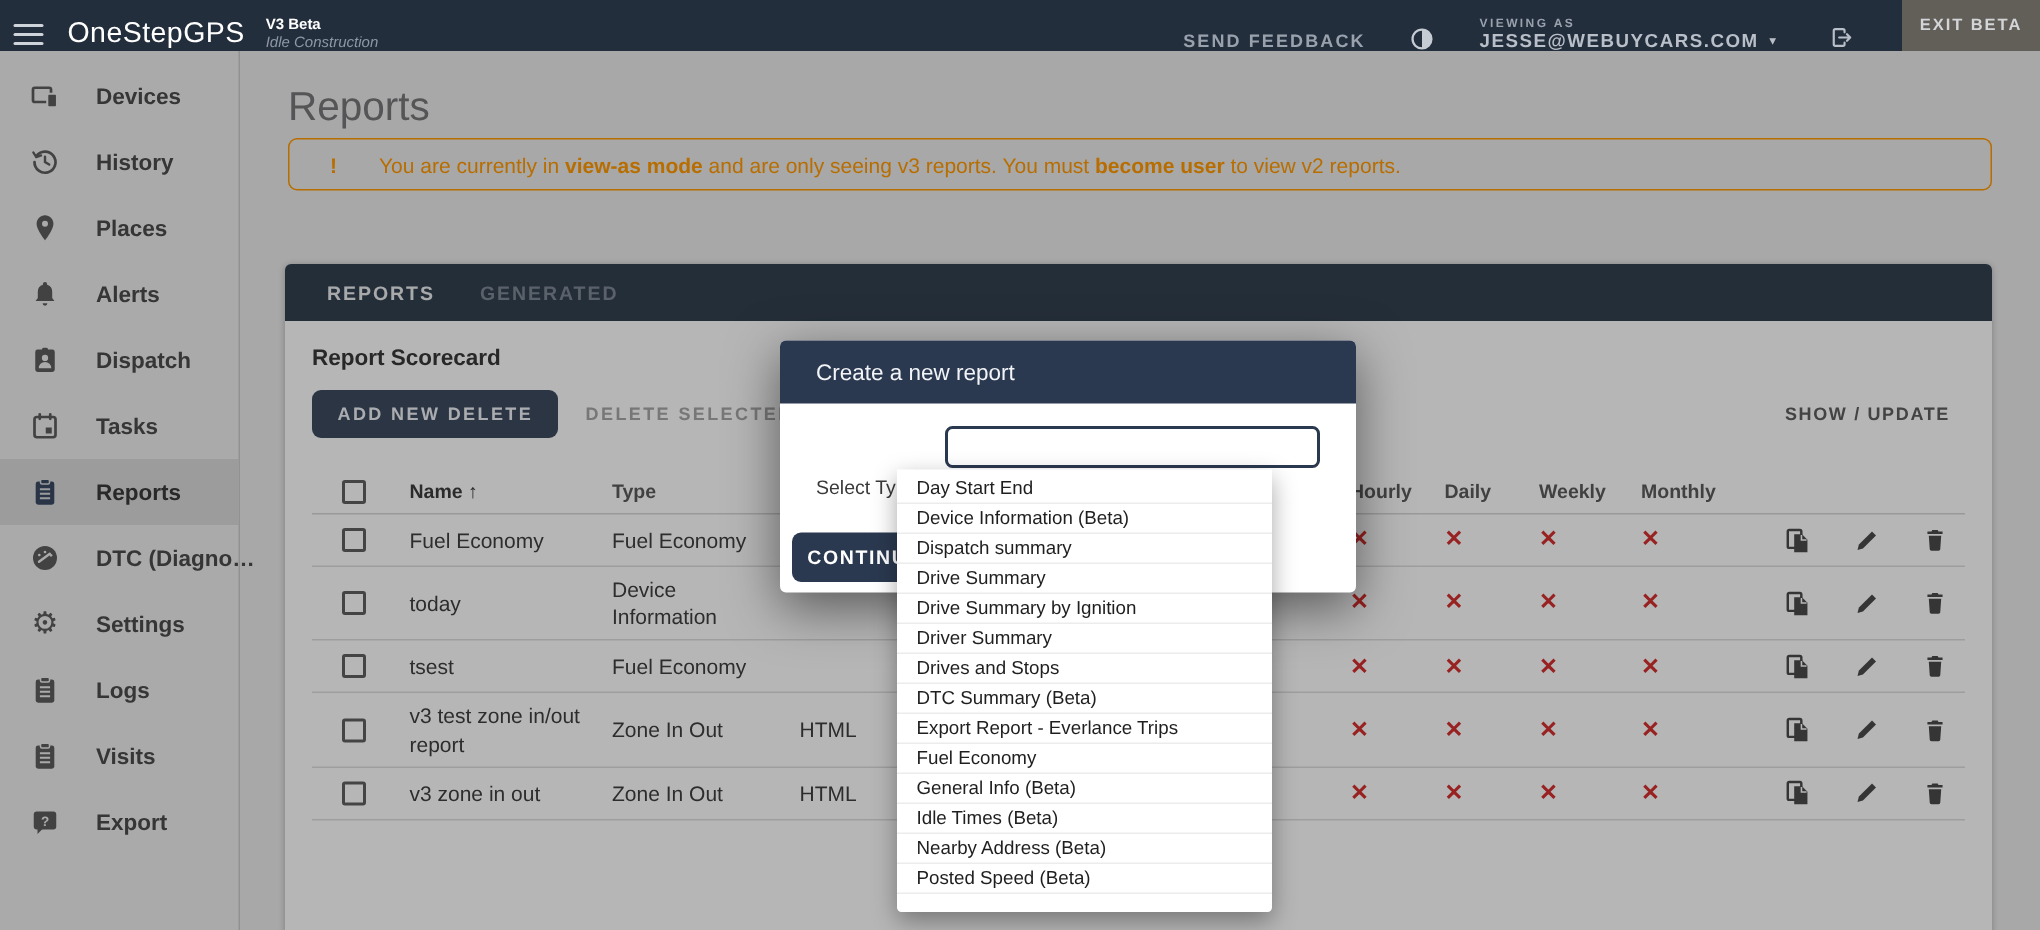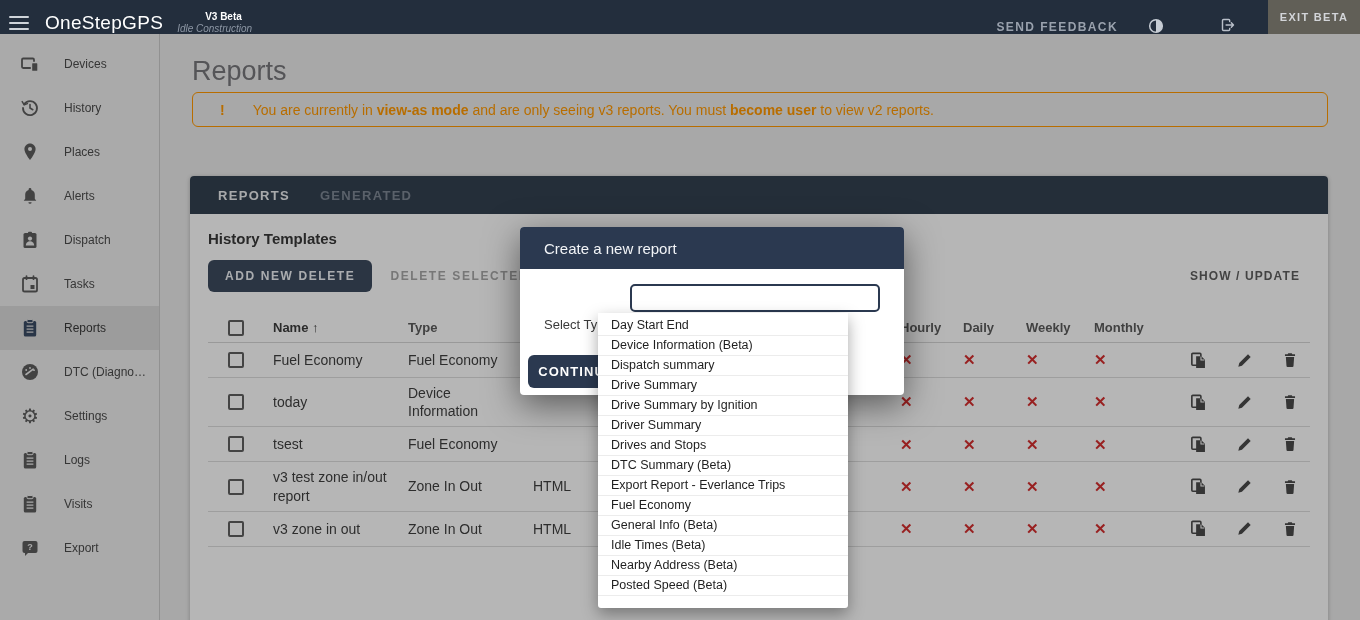--- a/index.html
+++ b/index.html
@@ -9,40 +9,40 @@
     font-family:"Liberation Sans", sans-serif;
     background:#e9e9e9;
   }
   
   .topbar { position:absolute; top:0; left:0; width:100%; height:34px;
     background:#232e3d; display:flex; align-items:flex-end; z-index:10; }
   .hamburger { width:20px; margin-left:9px; cursor:pointer; }
   .hamburger div { height:2px; background:#cfd4da; margin:4px 0; border-radius:1px; }
   .logo { color:#ffffff; font-size:19px; margin-left:16px; font-weight:400; letter-spacing:.3px; }
   .version { margin-left:14px; line-height:1.15; }
-  .v-beta { font-size:10px; font-weight:bold; color:#ffffff;margin-left:28px; }
+  .v-beta { font-size:10px; font-weight:bold; color:#ffffff; }
   .v-under { font-size:10px; font-style:italic; color:#8d97a5; }
   .tb-spacer { flex:1; }
   .send-feedback { color:#99a1ad; font-size:12px; font-weight:bold; letter-spacing:1.4px; margin-right:30px; cursor:pointer; }
   .contrast-ic { margin-right:30px; display:flex; cursor:pointer; }
   .viewing-as { margin-right:10px; }
   .va-label { font-size:8px; color:#99a1ad; font-weight:bold; letter-spacing:1.6px; }
   .va-row { display:flex; align-items:center; gap:7px; cursor:pointer; }
   .va-email { font-size:12.5px; color:#b9bfc9; font-weight:bold; letter-spacing:1px; }
   .va-chev { font-size:9px; color:#b9bfc9; }
   .logout-ic { margin:0 32px 0 24px; display:flex; cursor:pointer; }
   .exit-beta { height:34px; width:92px; background:#615f57; color:#d3d5d9;
     font-size:11px; font-weight:bold; letter-spacing:1.3px;
     display:flex; align-items:center; justify-content:center; cursor:pointer; }
   
   .sidebar { position:absolute; top:34px; left:0; width:160px; bottom:0;
     background:#ececec; border-right:1px solid #c9c9c9; padding-top:8px; z-index:1; }
   .side-item { height:44px; display:flex; align-items:center; padding-left:20px; gap:24px; cursor:pointer; }
   .side-item .s-ic { width:20px; height:20px; display:flex; align-items:center; justify-content:center; }
-  .side-item .s-lbl { font-size:12px; font-weight:normal; color:#4b4b4b; white-space:nowrap; }
+  .side-item .s-lbl { font-size:15px; font-weight:bold; color:#4b4b4b; white-space:nowrap; }
   .side-item.selected { background:#d9d9d9; }
   .side-item.selected .s-lbl { color:#393939; }
   .gear-glyph { font-size:20px; color:#5c5c5c; line-height:1; }
   
   .main { position:absolute; left:161px; top:34px; right:0; bottom:0; background:#e9e9e9; }
   .page-title { position:absolute; left:31px; top:22px; font-size:27px; font-weight:400; color:#76767a; }
   .banner { position:absolute; left:31px; right:32px; top:58px; height:35px;
     border:1px solid #ff9800; border-radius:6px; color:#ff9800; font-size:14px;
     display:flex; align-items:center; background:transparent; }
   .banner-excl { margin-left:27px; font-weight:bold; }
@@ -118,20 +118,27 @@
     <div class="v-under">Idle Construction</div>
   </div>
   <div class="tb-spacer"></div>
   <div class="send-feedback">SEND FEEDBACK</div>
   <div class="contrast-ic">
     <svg width="16" height="16" viewBox="0 0 16 16">
       <circle cx="8" cy="8" r="6.3" fill="none" stroke="#c6ccd4" stroke-width="1.5"></circle>
       <path d="M8 1.7 A6.3 6.3 0 0 1 8 14.3 Z" fill="#c6ccd4"></path>
     </svg>
   </div>
+  <div class="viewing-as">
+    <div class="va-label">VIEWING AS</div>
+    <div class="va-row">
+      <span class="va-email">JESSE@WEBUYCARS.COM</span>
+      <span class="va-chev">▾</span>
+    </div>
+  </div>
   <div class="logout-ic">
     <svg width="18" height="18" viewBox="0 0 20 20" fill="none" stroke="#b9bfc9" stroke-width="1.6" stroke-linecap="round" stroke-linejoin="round">
       <path d="M13 6.2 V5 a1.2 1.2 0 0 0 -1.2 -1.2 H6.2 A1.2 1.2 0 0 0 5 5 v10 a1.2 1.2 0 0 0 1.2 1.2 h5.6 A1.2 1.2 0 0 0 13 15 v-1.2"></path>
       <path d="M9 10 h8.2 M14.8 7.6 L17.2 10 l-2.4 2.4"></path>
     </svg>
   </div>
   <div class="exit-beta">EXIT BETA</div>
 </div>
 
 <div class="sidebar">
@@ -258,21 +265,21 @@
     <span class="banner-excl">!</span>
     <span class="banner-text"><span>You are currently in </span><b>view-as mode</b><span> and are only seeing v3 reports. You must </span><b>become user</b><span> to view v2 reports.</span></span>
   </div>
 
   <div class="card">
     <div class="tabs">
       <span class="tab active">REPORTS</span>
       <span class="tab inactive">GENERATED</span>
     </div>
     <div class="card-body">
-      <div class="sec-title">History Templates</div>
+      <div class="sec-title">Report Scorecard</div>
       <div class="btn-row">
         <button class="add-btn">ADD NEW DELETE</button>
         <button class="delete-btn">DELETE SELECTED</button>
         <span class="show-update">SHOW / UPDATE</span>
       </div>
 
       <div class="tbl">
 
         <div class="trow head">
           <div class="cell c-check">

